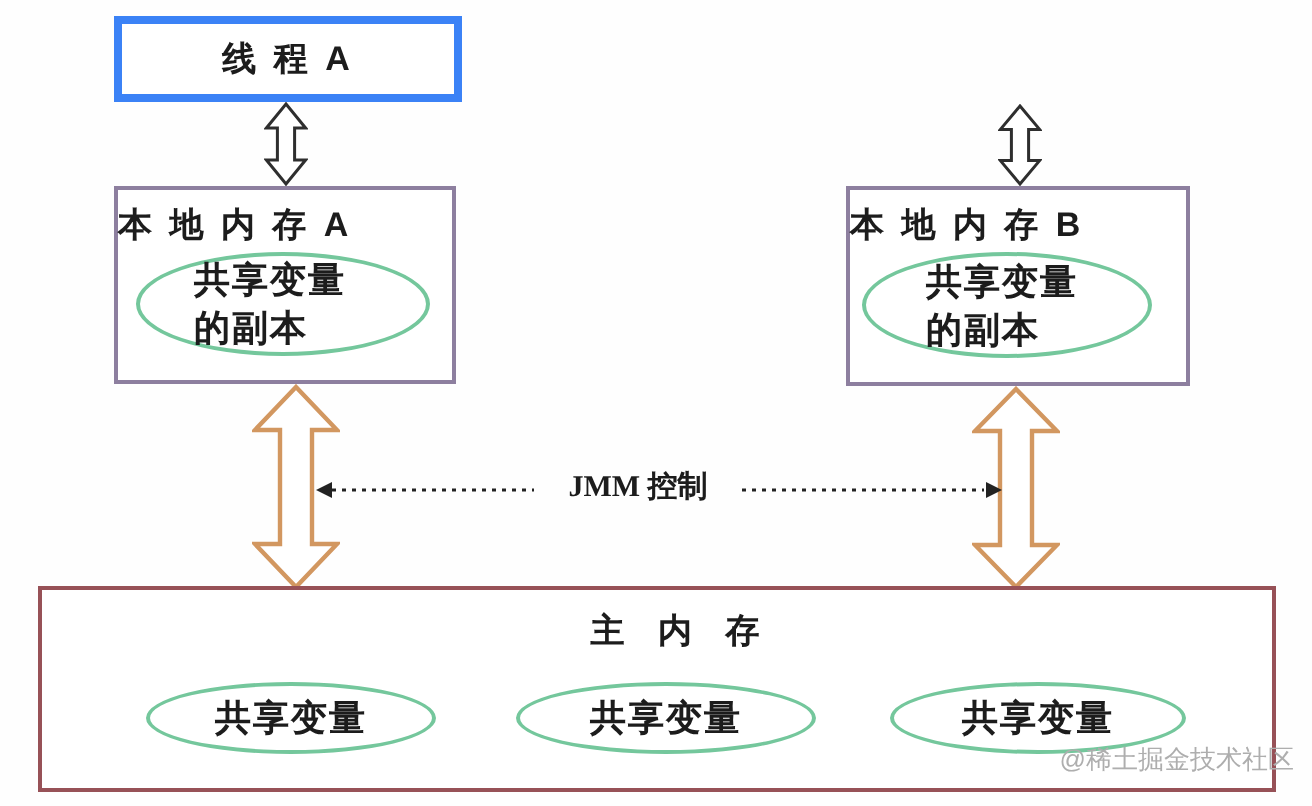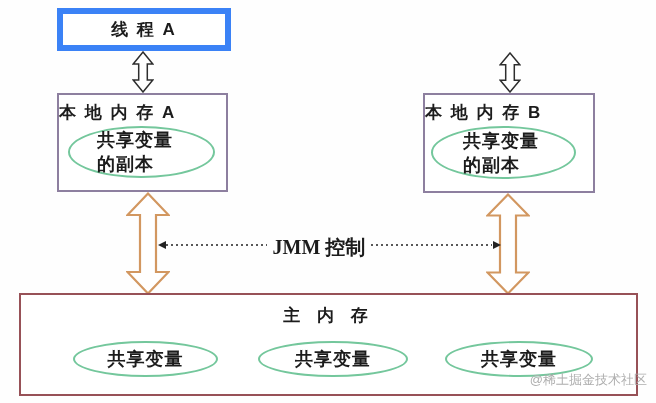--- a/index.html
+++ b/index.html
@@ -8,21 +8,21 @@
     width: 656px;
     height: 403px;
     background: #fefefe;
     font-family: "Liberation Sans", "DejaVu Sans", sans-serif;
     color: #1c1c1c;
     overflow: hidden;
   }
   .abs { position: absolute; box-sizing: border-box; }
   .thread-box {
     background: #ffffff;
-    border: 6px solid #3b82f6;
+    border: 4px solid #3b82f6;
     display: flex;
     align-items: center;
     justify-content: center;
     font-weight: bold;
     font-size: 17px;
     letter-spacing: 2px;
   }
   .local-box {
     background: #ffffff;
     border: 2px solid #8d7f9f;
@@ -57,33 +57,34 @@
     border: 2px solid #975157;
   }
   .main-title {
     position: absolute;
     width: 100%;
     top: 9px;
     text-align: center;
     font-weight: bold;
     font-size: 17px;
     letter-spacing: 6px;
+    padding-left: 12px;
   }
   .main-ellipse {
     display: flex;
     align-items: center;
     justify-content: center;
     font-weight: bold;
     font-size: 18px;
     letter-spacing: 1px;
   }
   .jmm-label {
     position: absolute;
     font-weight: bold;
-    font-size: 20px;
+    font-size: 15px;
     font-family: "Liberation Serif", "DejaVu Serif", serif;
     white-space: nowrap;
     text-align: center;
   }
   .watermark {
     position: absolute;
     color: #aeaeae;
     font-size: 13px;
     white-space: nowrap;
   }

